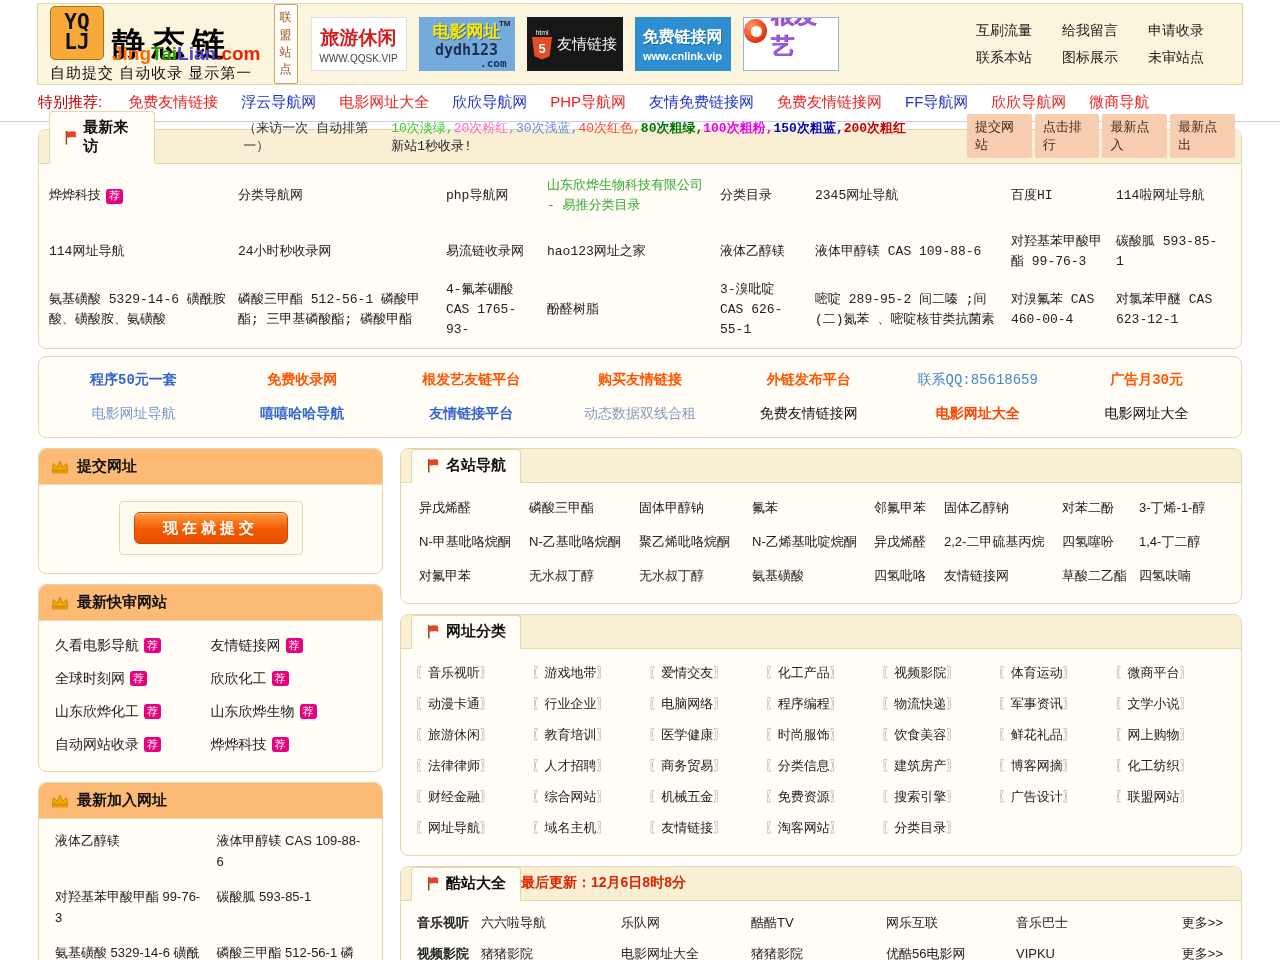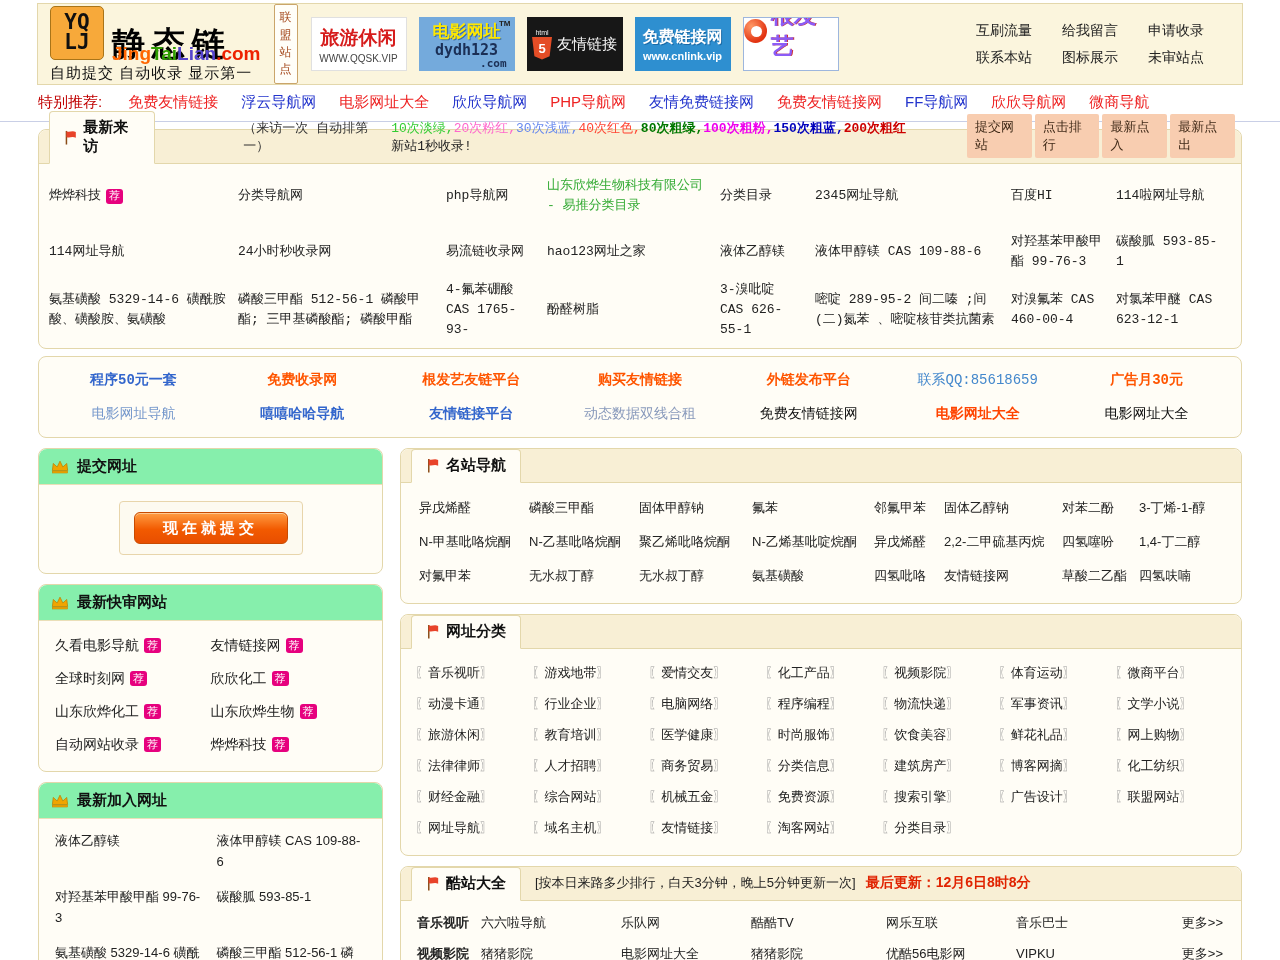--- a/index.html
+++ b/index.html
@@ -74,21 +74,21 @@
     padding:2px 3px;border-radius:3px;margin-left:5px;flex:none;}
   
   .promo-row{display:grid;grid-template-columns:repeat(7,1fr);padding:4px 10px;}
   .promo-row .lk{text-align:center;font-size:14px;line-height:26px;}
   .promo-box{padding:6px 0;}
   
   .columns{width:1204px;margin:0 auto;display:flex;gap:17px;align-items:flex-start;}
   .leftcol{width:345px;flex:none;}
   .rightcol{flex:1;min-width:0;}
   .sbox{background:#fffdf6;border:1px solid #e3d7ab;border-radius:8px;box-sizing:border-box;margin-top:10px;width:100%;}
-  .sbox .shead{background:#86efac;border-bottom:1px solid #eadfb8;padding:8px 12px;display:flex;align-items:center;gap:8px;
+  .sbox .shead{background:#fdba74;border-bottom:1px solid #eadfb8;padding:8px 12px;display:flex;align-items:center;gap:8px;
     font-weight:bold;font-size:15px;color:#111;border-radius:8px 8px 0 0;}
   .submit-body{padding:16px 0 18px;display:flex;justify-content:center;}
   .submit-frame{border:1px solid #e8d5ab;background:#fdfaf0;border-radius:4px;padding:10px 14px;}
   .submit-btn{width:152px;height:30px;border-radius:6px;border:1px solid #c94b00;color:#fff;font-weight:bold;
     font-size:15px;letter-spacing:4px;background:linear-gradient(#ff9c42,#f25a00 55%,#e84e00);
     box-shadow:inset 0 1px 0 #ffc890;display:flex;align-items:center;justify-content:center;}
   .fast-grid{display:grid;grid-template-columns:1fr 1fr;padding:8px 16px 10px;}
   .fast-grid .item{height:33px;display:flex;align-items:center;font-size:14px;}
   .added-grid{display:grid;grid-template-columns:1fr 1fr;column-gap:12px;row-gap:14px;padding:12px 16px;}
   .added-grid .item{font-size:13px;line-height:1.6;}
@@ -509,21 +509,20 @@
 
     <div class="sbox">
       <div class="boxhead">
         <div class="tab">
           <svg class="flag" viewBox="0 0 14 16">
               <path d="M2.5 1 L2.5 15.5" stroke="#8a4b16" stroke-width="1.6"></path>
               <path d="M2.5 1.2 C5.5 3 8 0.2 12.5 2 L12.5 8.2 C8 6.4 5.5 9.2 2.5 7.4 Z" fill="#e8432a"></path>
             </svg>
           <span>酷站大全</span>
         </div>
-        <span class="cool-note">[按本日来路多少排行，白天3分钟，晚上5分钟更新一次]</span>
         <span class="cool-upd">最后更新：12月6日8时8分</span>
       </div>
       <div class="cool-rows">
 
           <div class="cool-row">
             <span class="cat">音乐视听</span>
             <span class="lk">六六啦导航</span>
             <span class="lk">乐队网</span>
             <span class="lk">酷酷TV</span>
             <span class="lk">网乐互联</span>

